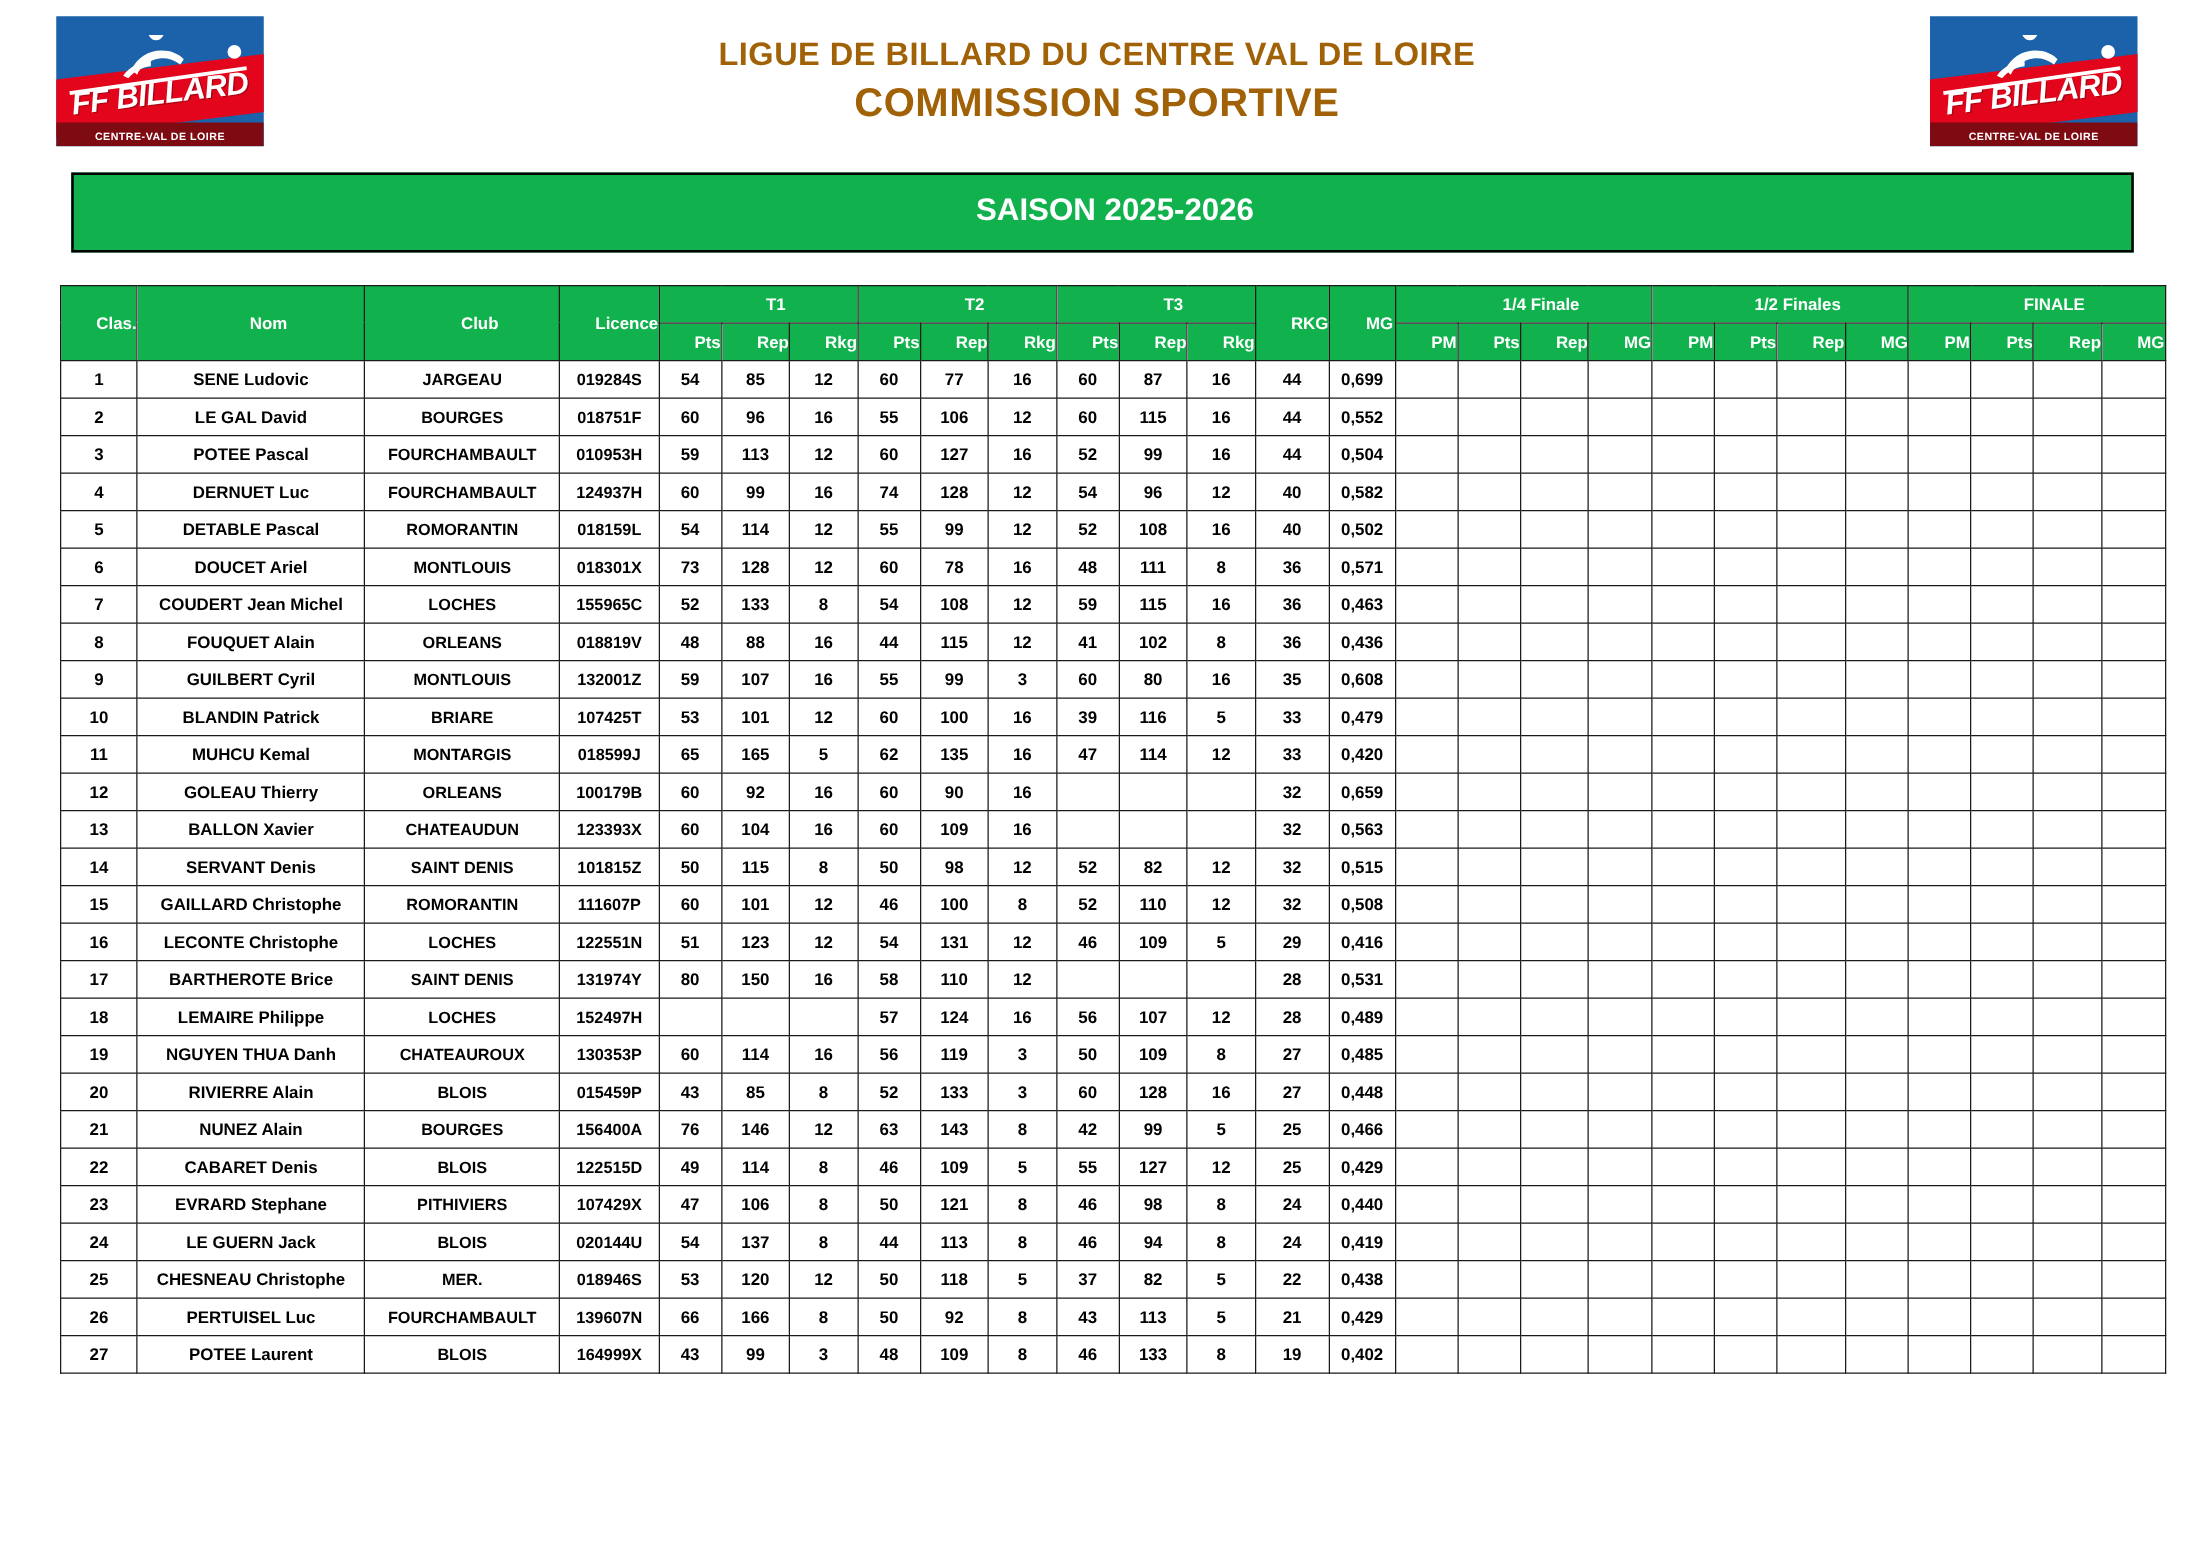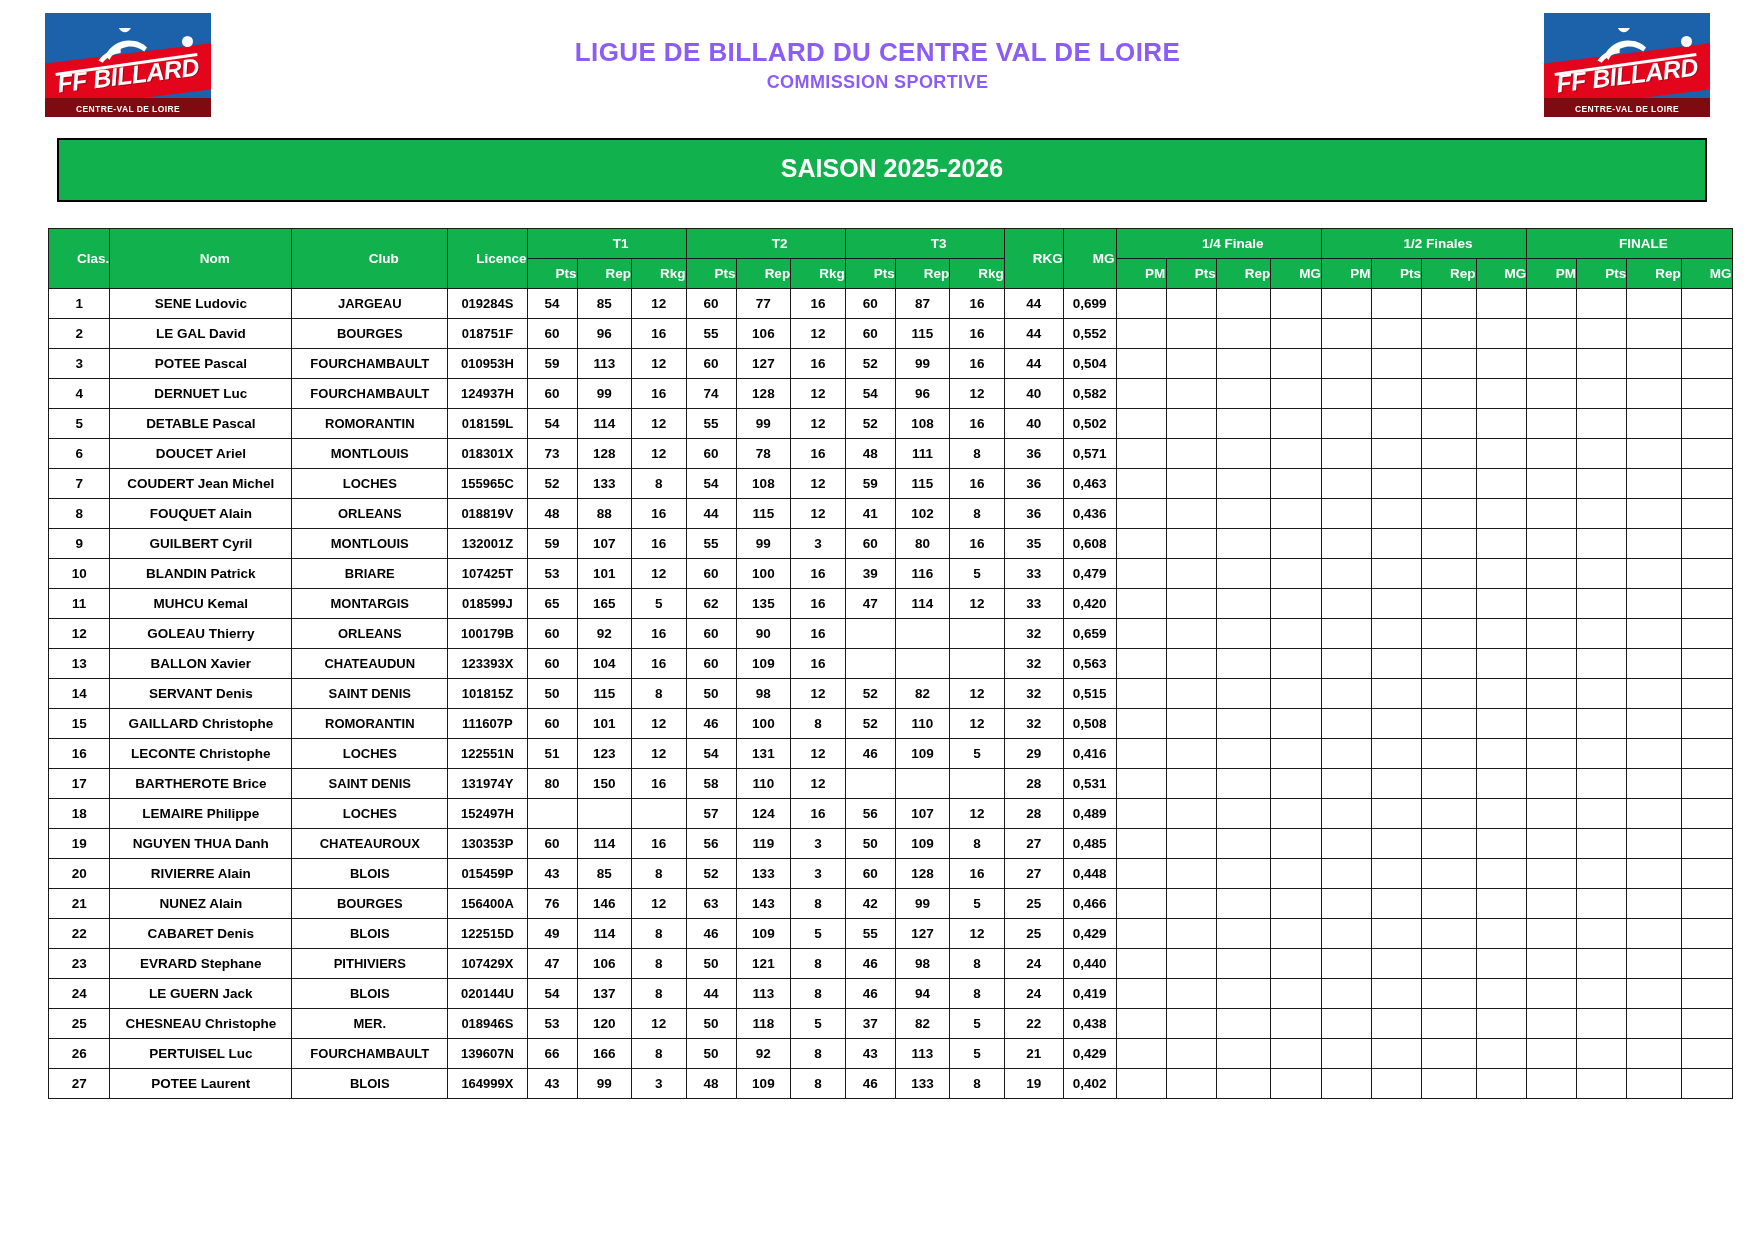--- a/index.html
+++ b/index.html
@@ -98,30 +98,30 @@
     top: 22%;
     width: 11px;
     height: 11px;
     border-radius: 50%;
     background: #ffffff;
   }
 
   .titles {
     flex: 1 1 auto;
     text-align: center;
-    color: #8b5cf6;
+    color: #a16207;
     font-weight: bold;
   }
   .title-line1 {
     font-size: 26px;
     letter-spacing: 0.4px;
     line-height: 1.35;
   }
   .title-line2 {
-    font-size: 18px;
+    font-size: 32px;
     letter-spacing: 0.4px;
     line-height: 1.35;
   }
 
   
   .banner {
     margin: 8px 48px 0 57px;
     background: #11b14e;
     border: 2px solid #000000;
     color: #ffffff;

